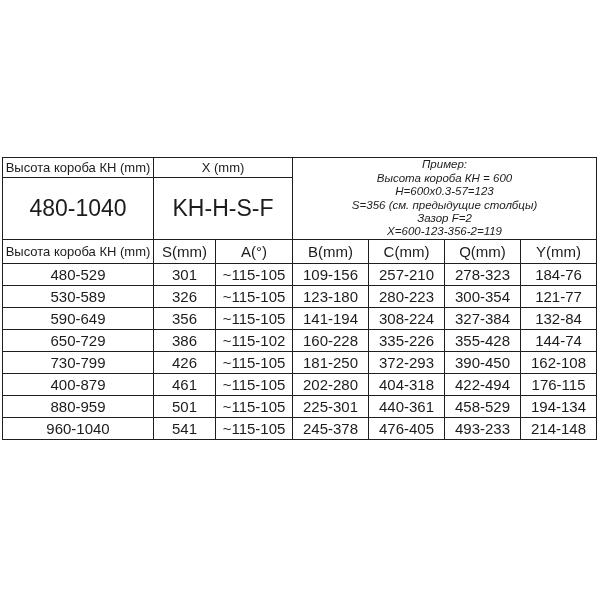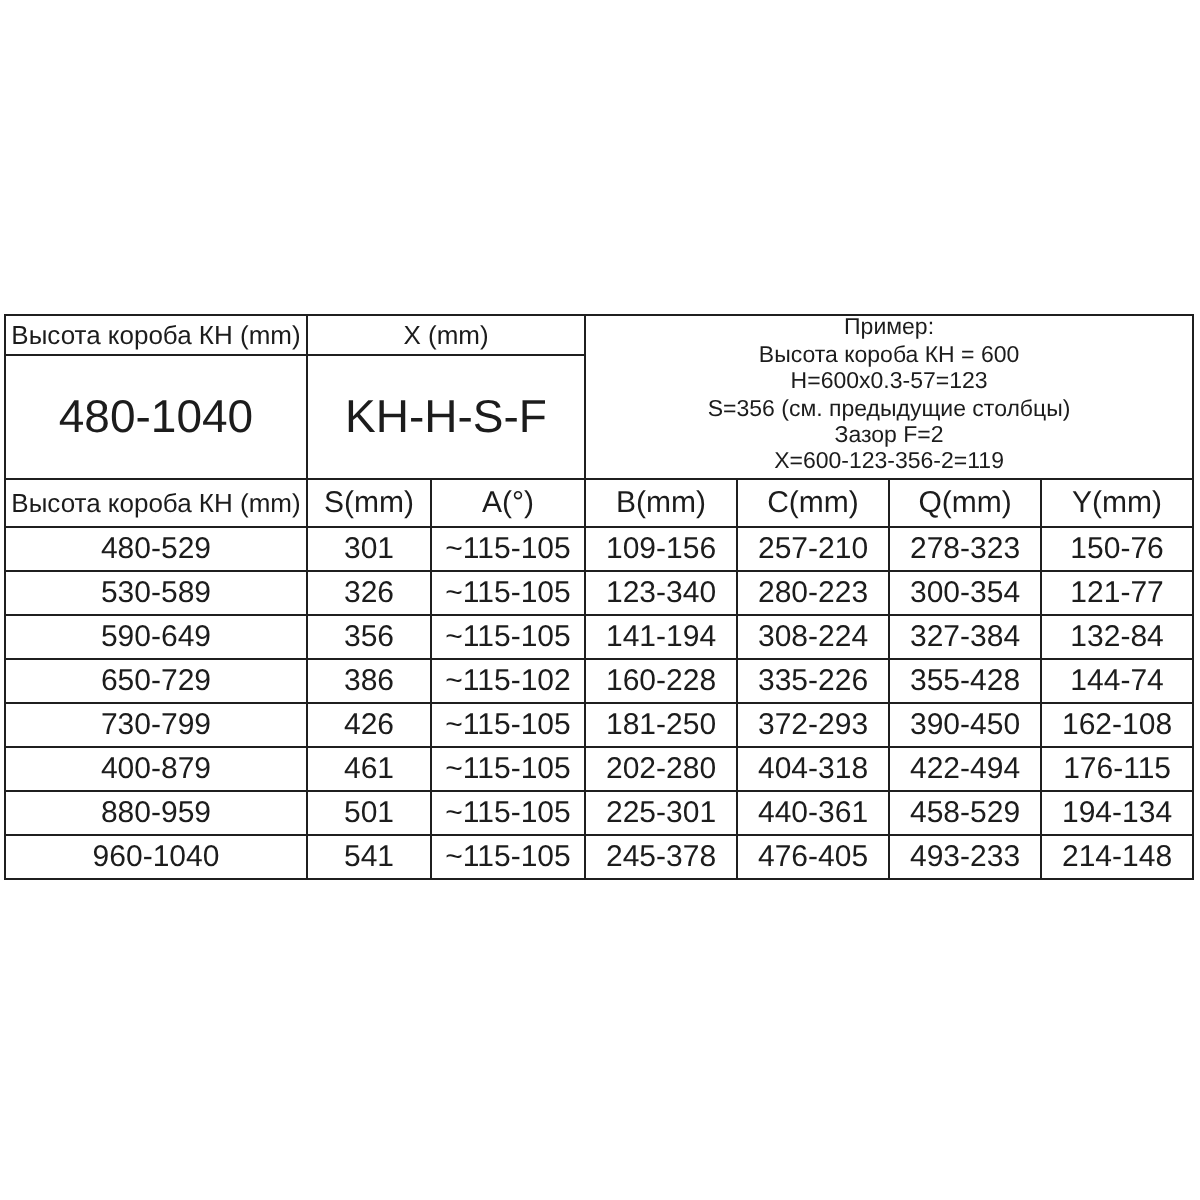--- a/index.html
+++ b/index.html
@@ -49,20 +49,21 @@
     text-align: left;
     vertical-align: middle;
     padding-left: 17px;
     font-size: 11.5px;
     line-height: 13.4px;
     white-space: normal;
   }
   .example-cell .ex-line {
     display: block;
     white-space: nowrap;
+    font-style: italic;
   }
   .th-col {
     font-size: 15px;
   }
   td.c-kh, td.c-val {
     font-size: 15px;
   }
 </style>
 </head>
 <body>
@@ -106,27 +107,27 @@
       </tr>
     </tbody>
     <tbody>
         <tr class="r-data">
           <td class="c-kh">480-529</td>
           <td class="c-val">301</td>
           <td class="c-val">~115-105</td>
           <td class="c-val">109-156</td>
           <td class="c-val">257-210</td>
           <td class="c-val">278-323</td>
-          <td class="c-val">150-76</td>
+          <td class="c-val">184-76</td>
         </tr>
         <tr class="r-data">
           <td class="c-kh">530-589</td>
           <td class="c-val">326</td>
           <td class="c-val">~115-105</td>
-          <td class="c-val">123-340</td>
+          <td class="c-val">123-180</td>
           <td class="c-val">280-223</td>
           <td class="c-val">300-354</td>
           <td class="c-val">121-77</td>
         </tr>
         <tr class="r-data">
           <td class="c-kh">590-649</td>
           <td class="c-val">356</td>
           <td class="c-val">~115-105</td>
           <td class="c-val">141-194</td>
           <td class="c-val">308-224</td>

